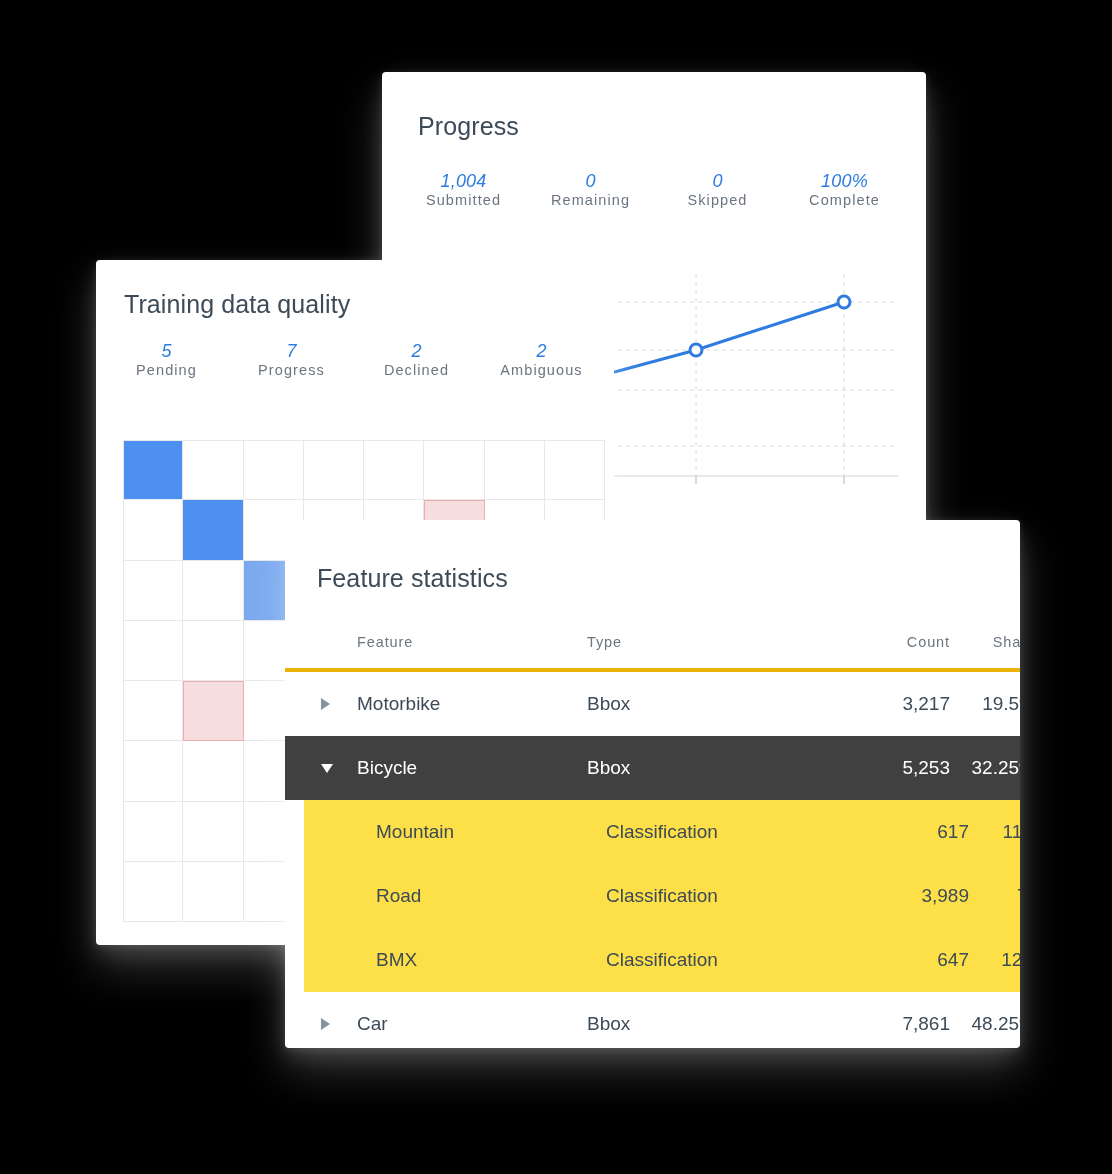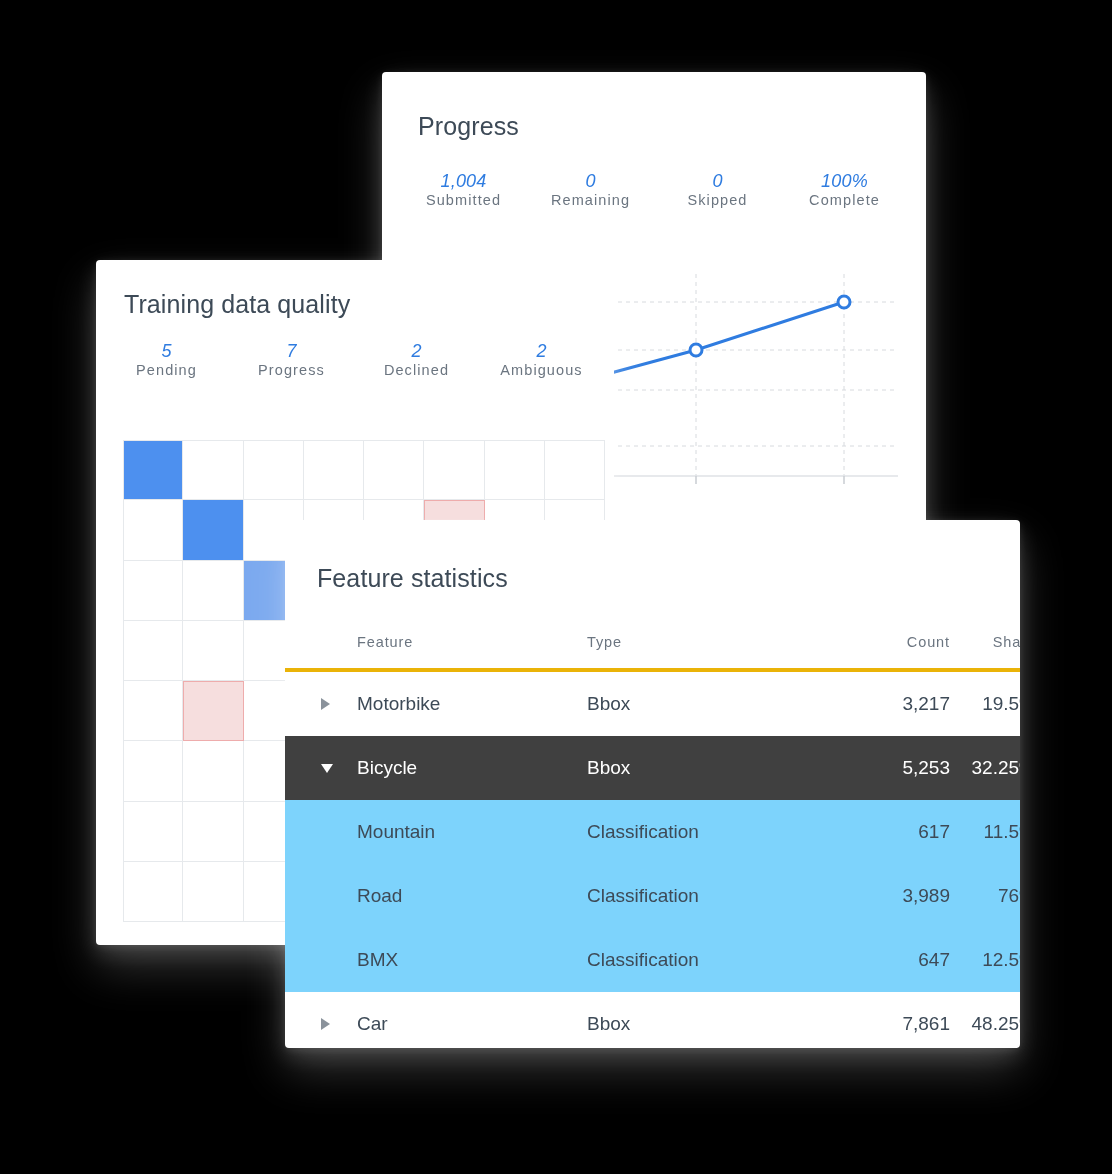--- a/index.html
+++ b/index.html
@@ -72,21 +72,21 @@
     align-items:center;
   }
   .ftable .thead{height:52px;border-bottom:4px solid #eab308;padding-left:16px;}
   .th{font-size:14.5px;color:#6b7580;letter-spacing:.9px;}
   .th.num{text-align:right;}
 
   .ftable .trow{height:64px;padding-left:16px;}
   .trow .cell-name{font-size:19px;color:#3d4a57;}
   .trow .cell-type{font-size:19px;color:#3d4a57;}
   .trow .cell-count,.trow .cell-share{font-size:19px;color:#3d4a57;text-align:right;}
-  .trow.child{background:#7dd3fc;}
+  .trow.child{background:#fde047;margin-left:19px;}
   .trow.child .cell-name{padding-left:0;}
   .trow.selected{background:#404040;}
   .trow.selected .cell-name,
   .trow.selected .cell-type,
   .trow.selected .cell-count,
   .trow.selected .cell-share{color:#ffffff;}
 
   .tri{width:0;height:0;}
   .tri.right{border-left:9px solid #8a929b;border-top:6.5px solid transparent;border-bottom:6.5px solid transparent;}
   .tri.down{border-top:9px solid #ffffff;border-left:6.5px solid transparent;border-right:6.5px solid transparent;}

